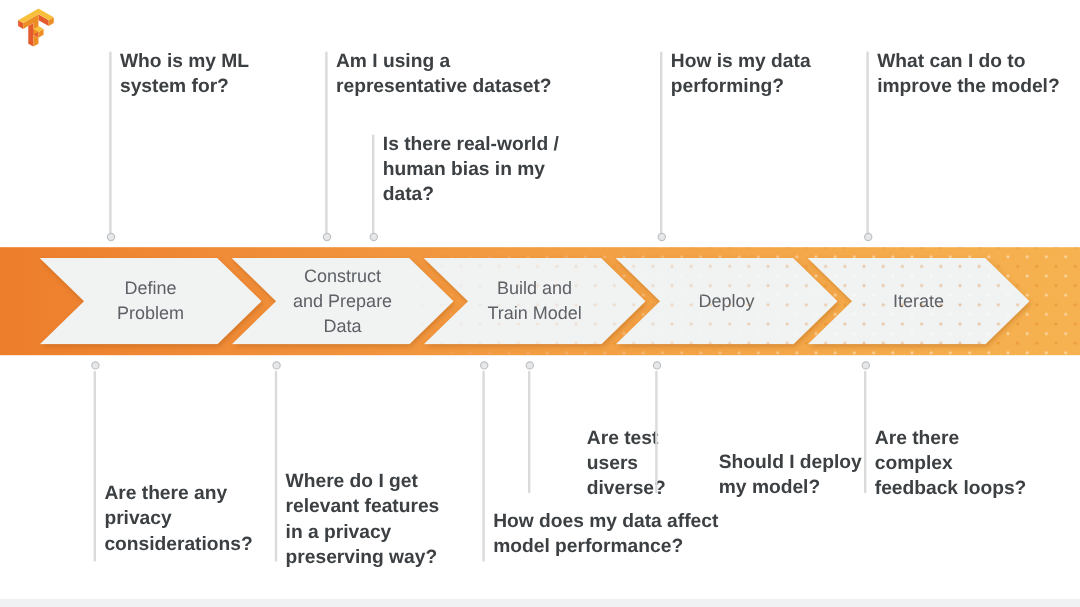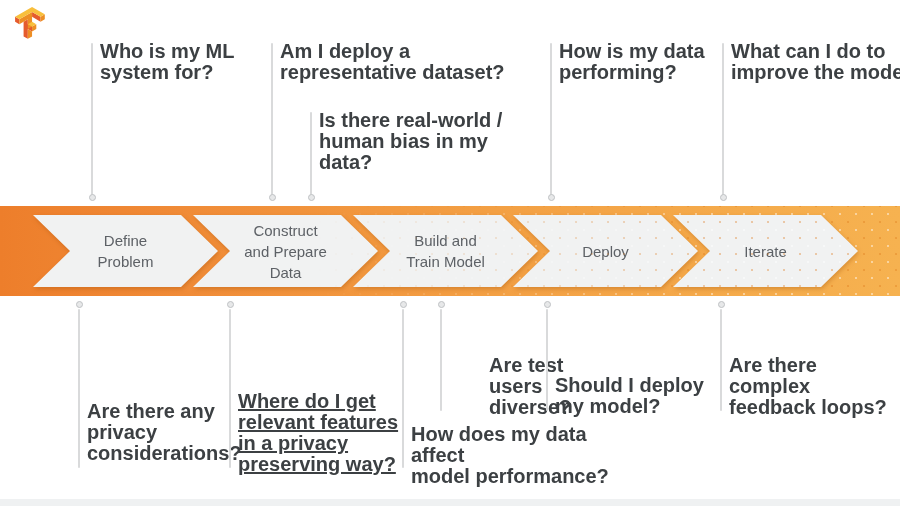--- a/index.html
+++ b/index.html
@@ -47,42 +47,42 @@
     background:#D9DADB;border-radius:1px;
   }
   .q .dot{
     position:absolute;left:-2px;width:5px;height:5px;border-radius:50%;
     background:#E7E8E9;border:1px solid #BFC2C4;
   }
   .q.top .dot{top:calc(var(--lh) - 1px);}
   .q.bottom .dot{top:-8px;}
   .q-text{
     position:absolute;left:9px;width:230px;
-    font-size:20px;line-height:21px;font-weight:bold;color:#3C4043;
+    font-size:16px;line-height:21px;font-weight:bold;color:#3C4043;
     white-space:pre-line;
   }
   
   .qt1{left:91px;top:43px;--lh:152px;}
   .qt2{left:271px;top:43px;--lh:152px;}
   .qt3{left:310px;top:112px;--lh:83px;}
   .qt4{left:550px;top:43px;--lh:152px;}
   .qt5{left:722px;top:43px;--lh:152px;}
   .q.top .q-text{top:-2px;}
   
   .qb1{left:78px;top:309px;--lh:159px;}
   .qb2{left:229px;top:309px;--lh:159px;}
   .qb3{left:402px;top:309px;--lh:159px;}
   .qb4{left:440px;top:309px;--lh:102px;}
   .qb5{left:546px;top:309px;--lh:102px;}
   .qb6{left:720px;top:309px;--lh:102px;}
   .qb1 .q-text{top:92px;}
-  .qb2 .q-text{top:82px;text-decoration:underline;}
+  .qb2 .q-text{top:82px;}
   .qb3 .q-text{top:115px;}
   .qb4 .q-text{top:46px;margin-left:40px;}
-  .qb5 .q-text{top:66px;}
+  .qb5 .q-text{top:66px;margin-left:44px;}
   .qb6 .q-text{top:46px;}
   
   .bottom-strip{
     position:absolute;left:0;bottom:0;width:900px;height:7px;background:#EFF1F2;
   }
 </style>
 </head>
 <body>
 
 <svg class="logo" viewBox="0 0 256 292" aria-hidden="true">
@@ -93,21 +93,21 @@
 
 <div class="q top qt1">
   <div class="line"></div>
   <div class="dot"></div>
   <div class="q-text">Who is my ML
 system for?</div>
 </div>
 <div class="q top qt2">
   <div class="line"></div>
   <div class="dot"></div>
-  <div class="q-text">Am I deploy a
+  <div class="q-text">Am I using a
 representative dataset?</div>
 </div>
 <div class="q top qt3">
   <div class="line"></div>
   <div class="dot"></div>
   <div class="q-text">Is there real-world /
 human bias in my
 data?</div>
 </div>
 <div class="q top qt4">

